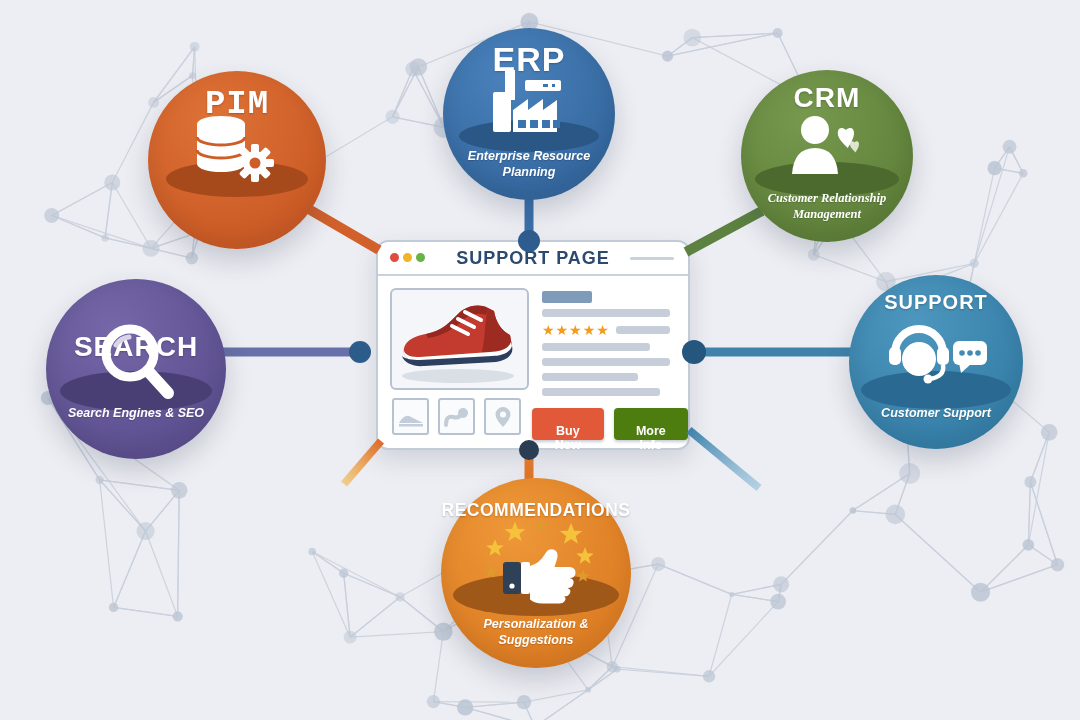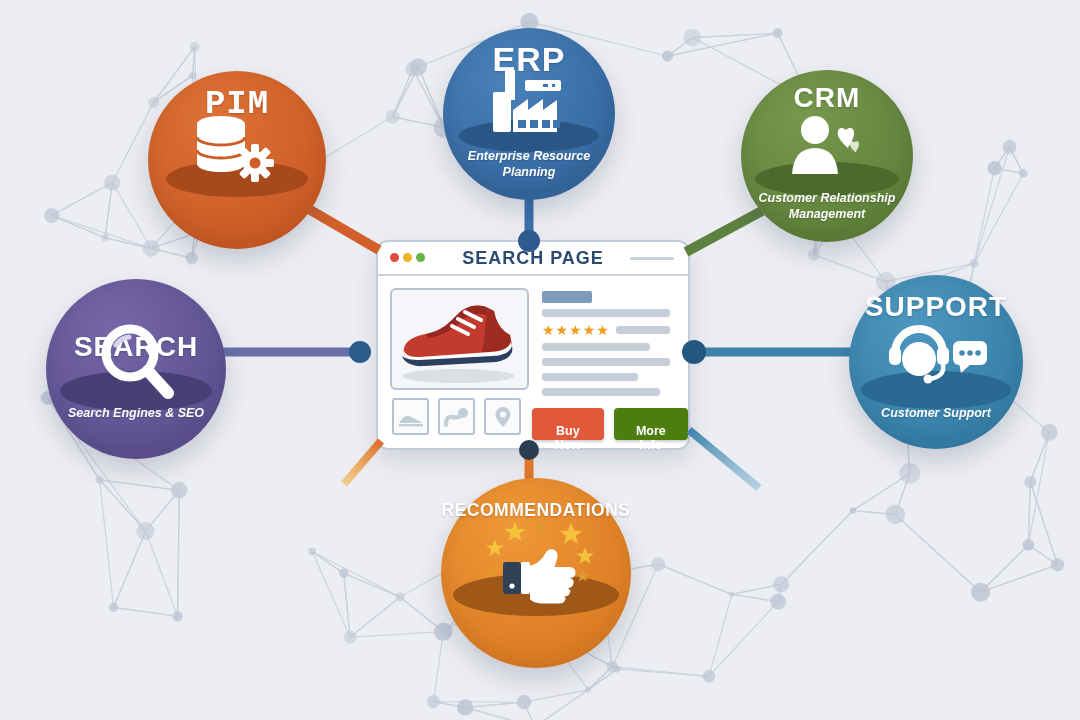--- a/index.html
+++ b/index.html
@@ -29,30 +29,30 @@
   #node-erp    { left:443px; top:28px;  width:172px; height:172px; background:radial-gradient(circle at 38% 28%, #4A82BC, #35689F 72%); }
   #node-erp .node-title { top:12px; font-size:34px; }
   #node-erp .node-shadow{ left:16px; top:92px; width:140px; height:32px; background:#2B5787; }
   #node-erp .node-icon  { left:38px; top:40px; }
   #node-erp .node-sub   { top:120px; }
 
   #node-crm    { left:741px; top:70px;  width:172px; height:172px; background:radial-gradient(circle at 38% 28%, #77994E, #5F813A 72%); }
   #node-crm .node-title { top:12px; font-size:28px; }
   #node-crm .node-shadow{ left:14px; top:92px; width:144px; height:34px; background:#4C6A2D; }
   #node-crm .node-icon  { left:38px; top:38px; }
-  #node-crm .node-sub   { top:120px; }
+  #node-crm .node-sub   { top:120px;font-family:Liberation Serif, serif; }
 
   #node-search { left:46px;  top:279px; width:180px; height:180px; background:radial-gradient(circle at 38% 28%, #7567A8, #5D5090 72%); }
   #node-search .node-title { top:16px; font-size:28px;margin-top:36px; }
   #node-search .node-shadow{ left:14px; top:92px; width:152px; height:40px; background:#4A3F75; }
   #node-search .node-icon  { left:44px; top:40px; }
   #node-search .node-sub   { top:126px; }
 
   #node-support{ left:849px; top:275px; width:174px; height:174px; background:radial-gradient(circle at 38% 28%, #4D96BE, #367FA8 72%); }
-  #node-support .node-title { top:16px; font-size:28px; }
+  #node-support .node-title { top:16px; font-size:20px; }
   #node-support .node-shadow{ left:12px; top:96px; width:150px; height:38px; background:#2A6A92; }
   #node-support .node-icon  { left:32px; top:44px; }
   #node-support .node-sub   { top:130px; }
 
   #node-rec    { left:441px; top:478px; width:190px; height:190px; background:radial-gradient(circle at 38% 28%, #EE9838, #DD7D24 72%); }
   #node-rec .node-title { top:22px; font-size:17.5px; letter-spacing:.5px; }
   #node-rec .node-shadow{ left:12px; top:96px; width:166px; height:42px; background:#A05818; }
   #node-rec .node-icon  { left:38px; top:42px; }
   #node-rec .node-sub   { top:138px; }
 
@@ -503,30 +503,31 @@
       <g fill="#DE9A2C">
         <path d="M0 -8 L2.2 -2.4 8 -2.2 3.4 1.4 5 7 0 3.6 -5 7 -3.4 1.4 -8 -2.2 -2.2 -2.4 Z" transform="translate(104,56) scale(0.8)"></path>
         <path d="M0 -8 L2.2 -2.4 8 -2.2 3.4 1.4 5 7 0 3.6 -5 7 -3.4 1.4 -8 -2.2 -2.2 -2.4 Z" transform="translate(12,52) scale(0.8)"></path>
         <path d="M0 -8 L2.2 -2.4 8 -2.2 3.4 1.4 5 7 0 3.6 -5 7 -3.4 1.4 -8 -2.2 -2.2 -2.4 Z" transform="translate(62,6) scale(0.8)"></path>
       </g>
       <rect x="24" y="42" width="18" height="32" rx="3" fill="#2E4156"></rect>
       <circle cx="33" cy="66" r="2.6" fill="#fff"></circle>
       <rect x="42" y="42" width="9" height="32" rx="2" fill="#fff"></rect>
       <path d="M51 74 V46 q10 -3 15 -12 q3 -6 8.5 -4.5 q5.5 2 3.5 9.5 l-2.5 8 h14 q7 0 7 5.5 q0 5.5 -6 5.5 q5 1 4 5.5 q-1 4.5 -6 4.5 q4 1.5 2.5 5 q-1.5 3.5 -6 3.5 q2.5 1.5 1 4 q-1.5 3 -5.5 3 h-17 q-8 0 -12.5 -4 z" fill="#fff"></path>
     </svg>
+    <div class="node-sub">Personalization &amp; Suggestions</div>
   </div>
 
   <div class="browser">
     <div class="b-header">
       <div class="b-dots">
         <span class="b-dot red"></span>
         <span class="b-dot yellow"></span>
         <span class="b-dot green"></span>
       </div>
-      <div class="b-title">SEARCH PAGE</div>
+      <div class="b-title">SUPPORT PAGE</div>
       <div class="b-dash"></div>
     </div>
 
     <div class="img-card">
       <svg width="135" height="98" viewBox="0 0 135 98">
         <ellipse cx="66" cy="86" rx="56" ry="7" fill="#DADFE6"></ellipse>
         <path d="M12 64 C10 50 24 46 34 44 C50 41 58 32 66 24 C74 16 86 13 96 18 L102 21 C104 33 110 41 118 45 L120 56 C120 63 112 67 102 68 L30 72 C20 72 14 69 12 64 Z" fill="#C23B2E"></path>
         <path d="M96 18 L102 21 C104 33 110 41 118 45 L120 56 C120 63 112 67 102 68 L88 69 C94 52 92 32 96 18 Z" fill="#9E2B22"></path>
         <path d="M34 44 C50 41 58 32 66 24 C74 16 86 13 96 18 L94 25 C84 22 76 25 70 31 C62 39 50 46 36 48 Z" fill="#8F251E" opacity=".85"></path>
         <line x1="60" y1="36" x2="76" y2="44" stroke="#fff" stroke-width="4" stroke-linecap="round"></line>

